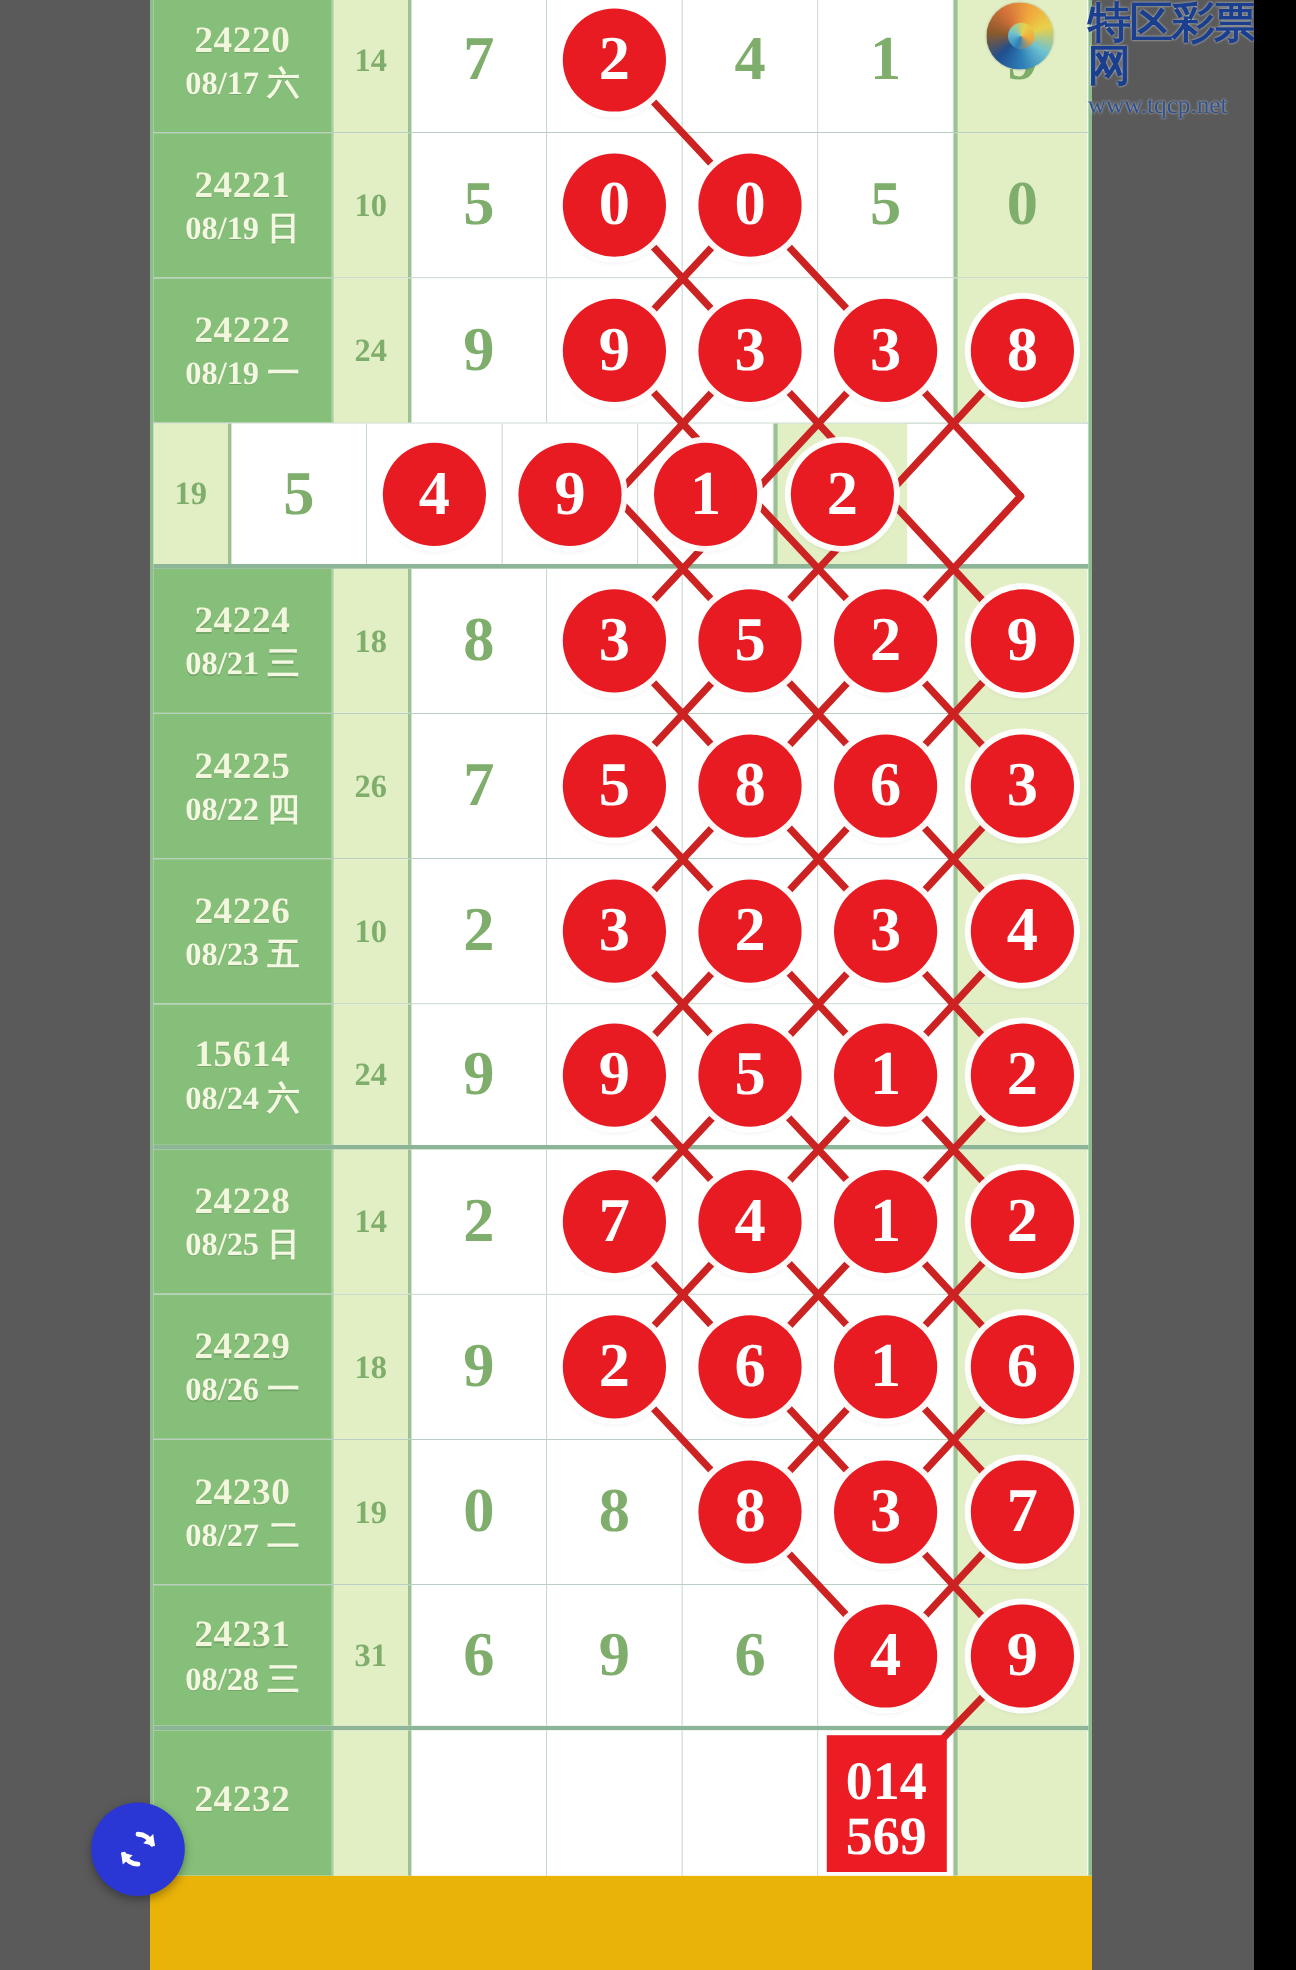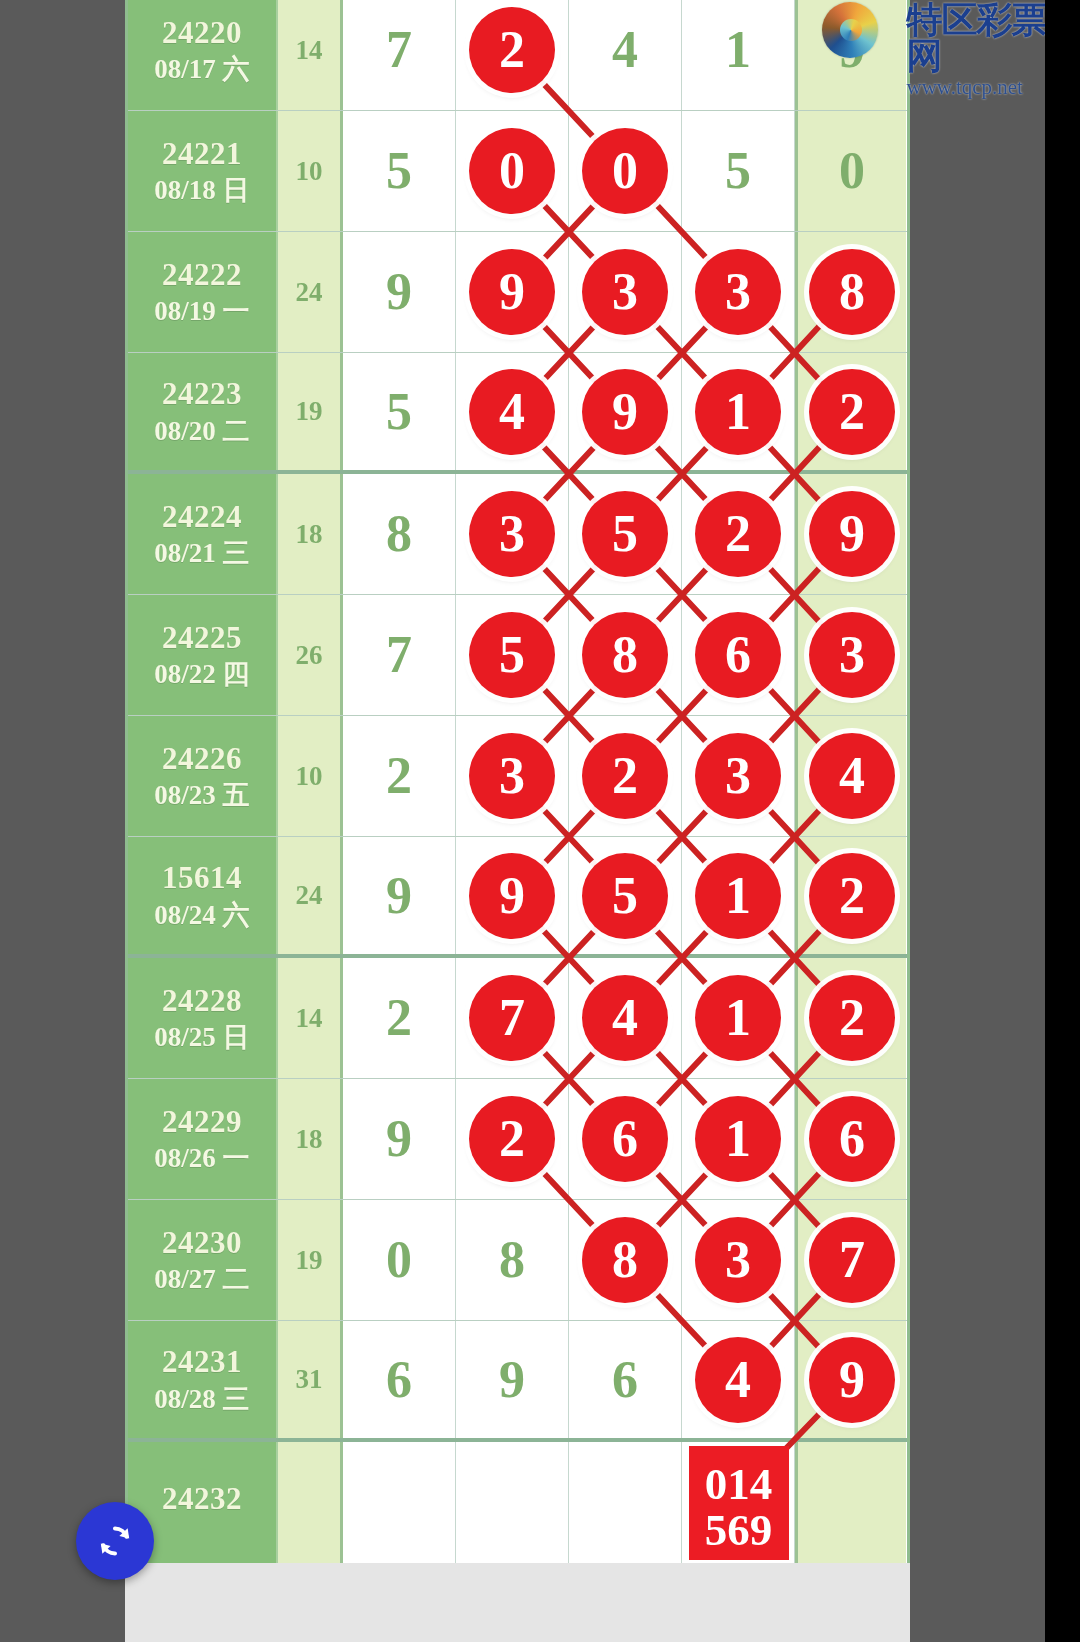--- a/index.html
+++ b/index.html
@@ -5,21 +5,21 @@
   html,body{margin:0;padding:0;}
   body{
     width:1080px;height:1642px;
     background:#000;
     font-family:"Liberation Serif", serif;
     overflow:hidden;
     position:relative;
   }
   #app{
     position:absolute;left:0;top:0;width:1080px;height:1642px;
-    background:#e5e5e5;
+    background:#eab308;
     overflow:hidden;
   }
   
   #grid{
     position:absolute;
     left:125px;top:-10px;
     width:785px;
     background:#ffffff;
     border-left:3px solid #8fbc8f;
     border-right:3px solid #8fbc8f;
@@ -250,21 +250,21 @@
           <div class="cell c-d">
             <div class="plain">1</div>
           </div>
           <div class="cell c-d last">
             <div class="plain">9</div>
           </div>
         </div>
         <div class="row">
           <div class="cell c-issue">
             <div class="iss">24221</div>
-            <div class="dt">08/18 日</div>
+            <div class="dt">08/19 日</div>
           </div>
           <div class="cell c-sum">10</div>
           <div class="cell c-d">
             <div class="plain">5</div>
           </div>
           <div class="cell c-d">
             <div class="ball">0</div>
           </div>
           <div class="cell c-d">
             <div class="ball">0</div>
@@ -292,24 +292,20 @@
             <div class="ball">3</div>
           </div>
           <div class="cell c-d">
             <div class="ball">3</div>
           </div>
           <div class="cell c-d last">
             <div class="ball">8</div>
           </div>
         </div>
         <div class="row groupend">
-          <div class="cell c-issue">
-            <div class="iss">24223</div>
-            <div class="dt">08/20 二</div>
-          </div>
           <div class="cell c-sum">19</div>
           <div class="cell c-d">
             <div class="plain">5</div>
           </div>
           <div class="cell c-d">
             <div class="ball">4</div>
           </div>
           <div class="cell c-d">
             <div class="ball">9</div>
           </div>

